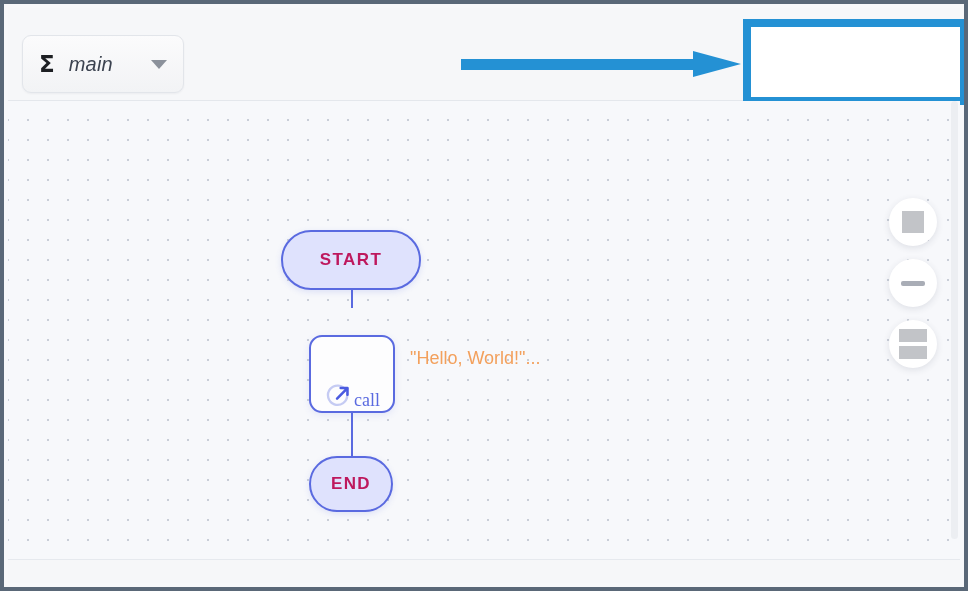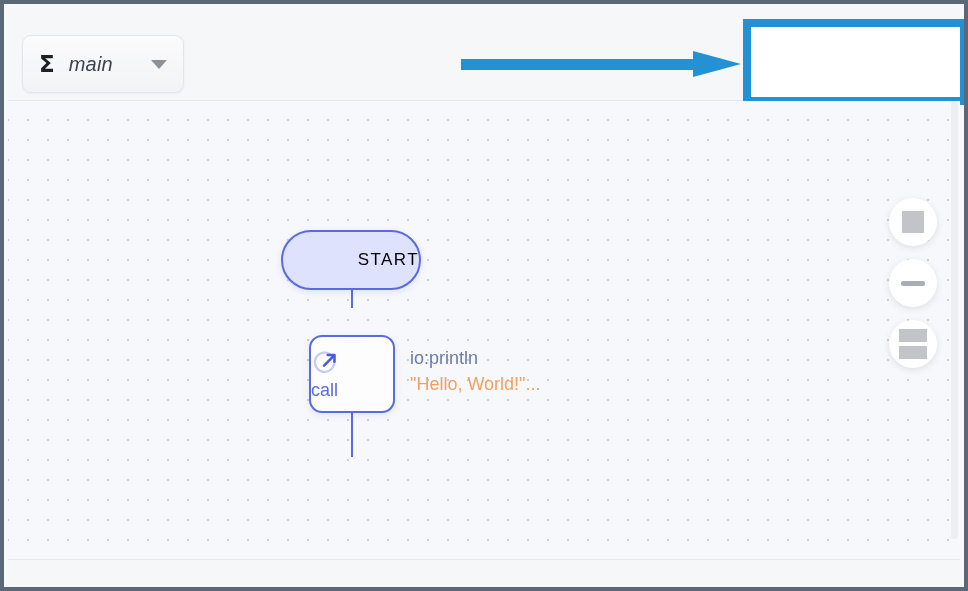--- a/index.html
+++ b/index.html
@@ -166,23 +166,23 @@
   .edge-call-end   { left: 343px; top: 311px; height: 45px; }
 
   .node-start, .node-end {
     position: absolute;
     box-sizing: border-box;
     background: #dfe2fd;
     border: 2px solid #5a6ae0;
     border-radius: 999px;
     display: flex;
     align-items: center;
-    justify-content: flex-end;
-    color: #000000;
-    font-weight: 400;
+    justify-content: center;
+    color: #be185d;
+    font-weight: 700;
     letter-spacing: 1.4px;
     cursor: pointer;
     box-shadow: 0 2px 6px rgba(90,106,224,0.16);
   }
   .node-start {
     left: 273px; top: 129px;
     width: 140px; height: 60px;
     font-size: 17px;
   }
   .node-end {
@@ -193,25 +193,25 @@
 
   .node-call {
     position: absolute;
     left: 301px; top: 234px;
     width: 86px; height: 78px;
     box-sizing: border-box;
     background: #fdfdfe;
     border: 2px solid #5a6ae0;
     border-radius: 13px;
     display: flex;
-    flex-direction: column;
-    align-items: flex-start;
+    align-items: flex-end;
     justify-content: center;
     cursor: pointer;
     box-shadow: 0 2px 7px rgba(90,106,224,0.13);
+    font-family: Liberation Serif, serif;
   }
   .node-call .call-label {
     font-size: 18px;
     color: #5a6ae0;
     margin-top: 2px;
   }
 
   .call-text {
     position: absolute;
     left: 402px;
@@ -303,24 +303,26 @@
           <svg width="30" height="30" viewBox="0 0 28 28" fill="none" stroke-linecap="round" stroke-linejoin="round">
             <path d="M20.4 8.6a9 9 0 1 0 1.3 4.7" stroke="#c5cbf3" stroke-width="2.2"></path>
             <path d="M12.2 16.4 21.4 7.1" stroke="#4a5ae0" stroke-width="2.4"></path>
             <path d="M15.6 6.6h6.3v6.3" stroke="#4a5ae0" stroke-width="2.4"></path>
           </svg>
         </span>
         <span class="call-label">call</span>
       </div>
 
       <div class="call-text">
-        <span class="fn-name">io:println</span>
         <span class="fn-arg">"Hello, World!"...</span>
       </div>
 
+      <div class="node-end">
+        <span>END</span>
+      </div>
 
     </div>
 
     <button class="fab fab-fit">
       <span class="icn-square"></span>
     </button>
     <button class="fab fab-zoomout">
       <span class="icn-minus"></span>
     </button>
     <button class="fab fab-layout">

